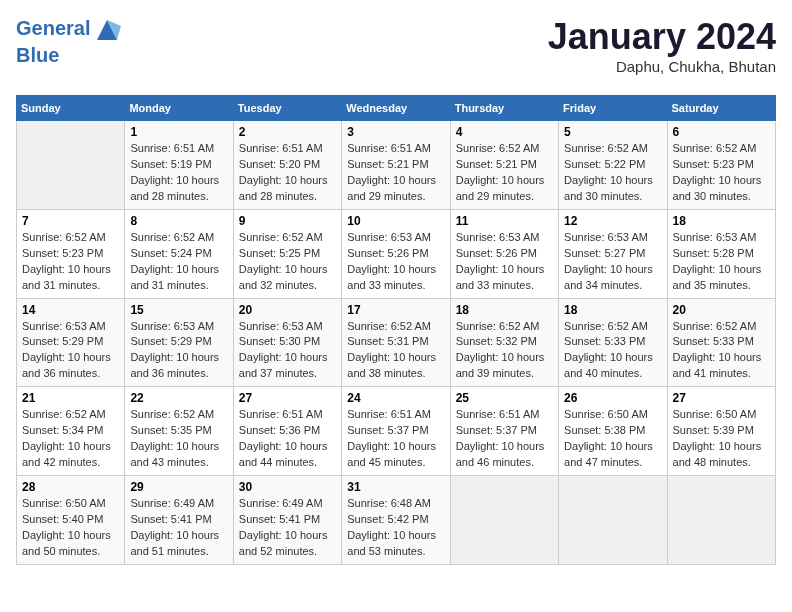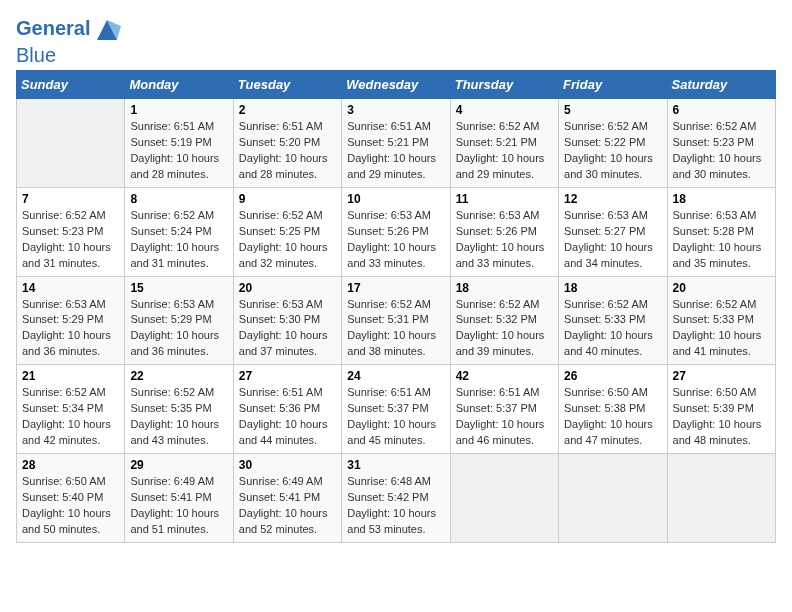--- a/index.html
+++ b/index.html
@@ -7,21 +7,21 @@
       font-family: Arial, sans-serif;
       background: #fff;
       width: 792px;
       min-height: 612px;
       padding: 16px;
     }
     .header {
       display: flex;
       justify-content: space-between;
       align-items: flex-start;
-      margin-bottom: 4px;
+      margin-bottom: 20px;
     }
     .logo {
       display: flex;
       align-items: center;
     }
     .logo-text {
       font-size: 20px;
       font-weight: bold;
       color: #1a1a2e;
       line-height: 1.1;
@@ -49,23 +49,22 @@
     table {
       width: 100%;
       border-collapse: collapse;
       font-size: 11px;
     }
     thead tr th {
       background-color: #2e6db4;
       color: #fff;
       padding: 6px 4px;
       text-align: left;
-      font-size: 13px;
+      font-size: 11px;
       border: 1px solid #2e6db4;
-      font-style: italic;
     }
     tbody tr td {
       border: 1px solid #ccc;
       vertical-align: top;
       padding: 4px 5px;
       height: 82px;
       width: 108px;
       background: #fff;
     }
     tbody tr:nth-child(odd) td {
@@ -90,23 +89,27 @@
 <body>
 
 <div class="header">
   <div class="logo">
     <div>
       <div class="logo-text">
         <span>General</span><svg class="logo-icon" viewBox="0 0 28 28" style="display:inline-block;vertical-align:middle;margin-left:3px">
             <polygon points="4,24 14,4 24,24" fill="#2e6db4"></polygon>
             <polygon points="14,4 24,24 28,10" fill="#4a9ad4" opacity="0.7"></polygon>
           </svg><br>
-        <span style="color:#2e6db4;font-size:20px;font-weight:normal;">Blue</span>
+        <span style="color:#2e6db4;font-size:20px;font-weight:bold;">Blue</span>
       </div>
     </div>
+  </div>
+  <div class="title-block">
+    <div class="cal-title">January 2024</div>
+    <div class="cal-subtitle">Daphu, Chukha, Bhutan</div>
   </div>
 </div>
 
 <table>
   <thead>
     <tr id="weekday-header">
     <th>Sunday</th>
         <th>Monday</th>
         <th>Tuesday</th>
         <th>Wednesday</th>
@@ -214,21 +217,21 @@
         </td>
         <td>
           <span class="day-num">27</span>
           <div class="day-info">Sunrise: 6:51 AM<br>Sunset: 5:36 PM<br>Daylight: 10 hours<br>and 44 minutes.</div>
         </td>
         <td>
           <span class="day-num">24</span>
           <div class="day-info">Sunrise: 6:51 AM<br>Sunset: 5:37 PM<br>Daylight: 10 hours<br>and 45 minutes.</div>
         </td>
         <td>
-          <span class="day-num">42</span>
+          <span class="day-num">25</span>
           <div class="day-info">Sunrise: 6:51 AM<br>Sunset: 5:37 PM<br>Daylight: 10 hours<br>and 46 minutes.</div>
         </td>
         <td>
           <span class="day-num">26</span>
           <div class="day-info">Sunrise: 6:50 AM<br>Sunset: 5:38 PM<br>Daylight: 10 hours<br>and 47 minutes.</div>
         </td>
         <td>
           <span class="day-num">27</span>
           <div class="day-info">Sunrise: 6:50 AM<br>Sunset: 5:39 PM<br>Daylight: 10 hours<br>and 48 minutes.</div>
         </td>

